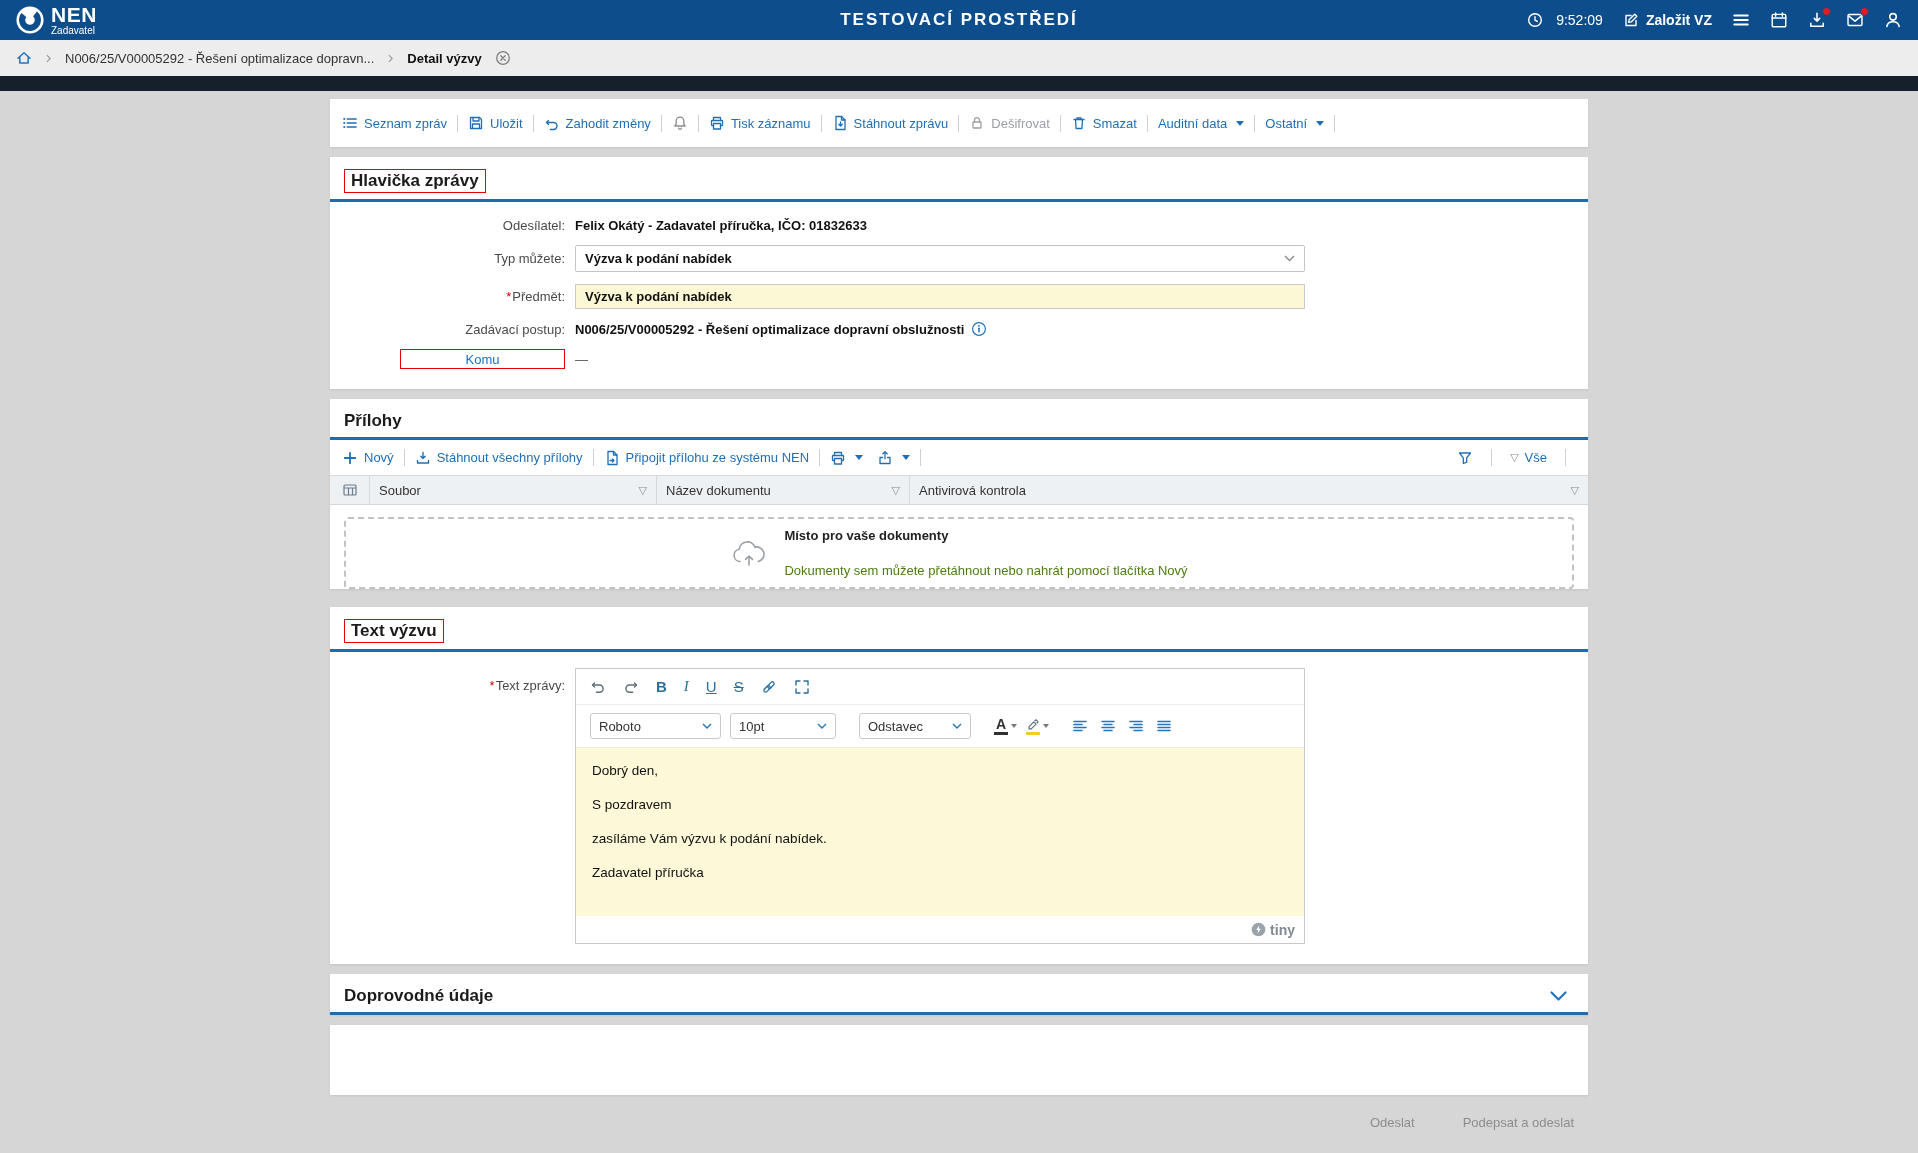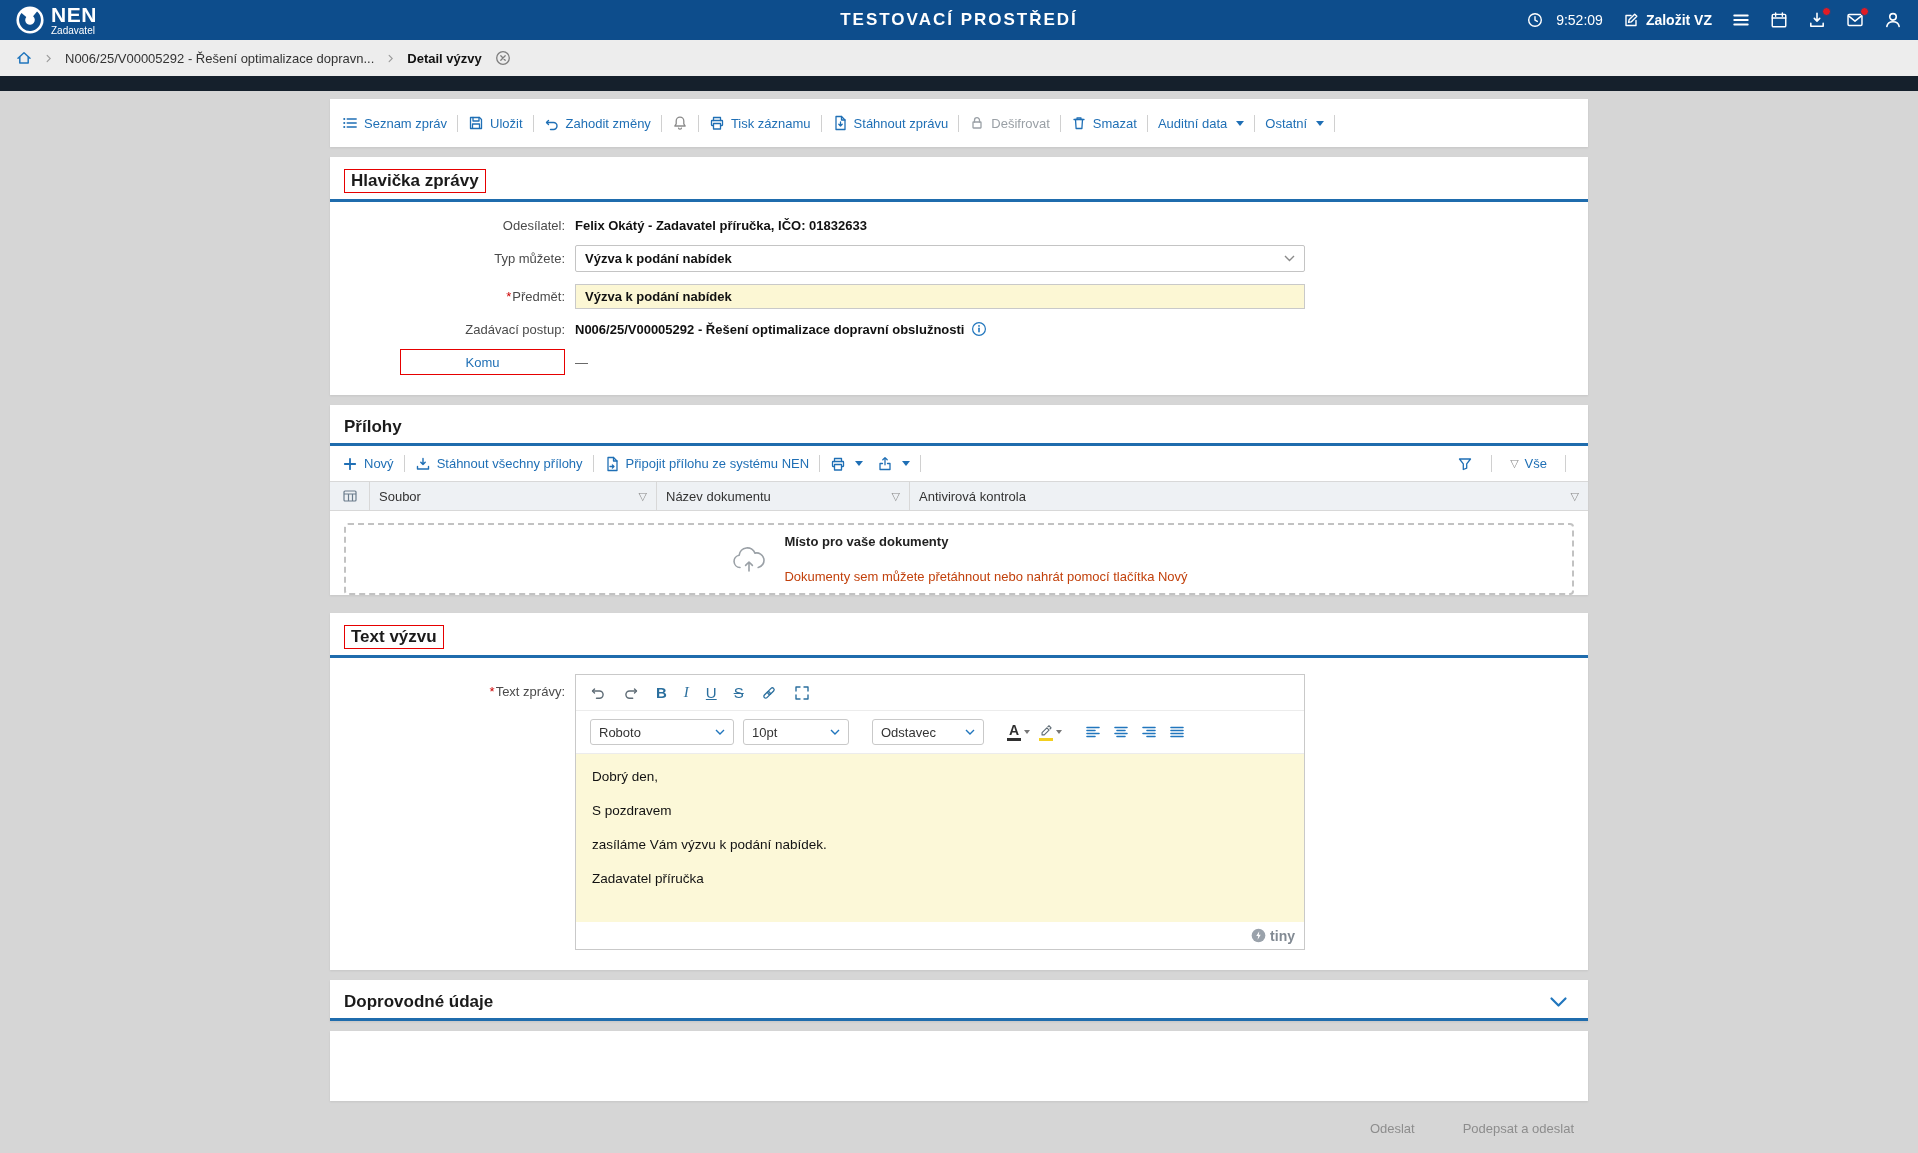--- a/index.html
+++ b/index.html
@@ -89,21 +89,21 @@
     height:27px; border:1px solid #c4c4c4; border-radius:2px; background:#fff;
     display:flex; align-items:center; justify-content:space-between;
     padding:0 9px; font-weight:bold; color:#111; cursor:pointer; width:100%;
   }
   .input-yellow {
     height:25px; background:#fcf7d4; border:1px solid #c9c9c9;
     display:flex; align-items:center; padding:0 9px; font-weight:bold; color:#111; width:100%;
   }
   .komu-box {
     display:inline-flex; align-items:center; justify-content:center;
-    width:165px; height:26px; border:1px solid #e60000; background:#fff;
+    width:165px; height:20px; border:1px solid #e60000; background:#fff;
     color:#1f6fb5; font-size:13px; cursor:pointer;
   }
 
   
   .attach-toolbar { display:flex; align-items:center; padding:9px 12px; }
   .at-right { margin-left:auto; display:flex; align-items:center; gap:8px; color:#1f6fb5; }
   .filter-glyph { color:#8a8a8a; font-size:11px; }
   .attach-header {
     display:flex; align-items:stretch; height:30px; background:#eef1f4;
     border-top:1px solid #d8d8d8; border-bottom:1px solid #d8d8d8; color:#333;
@@ -112,41 +112,41 @@
   .ah-cell .filter-glyph { margin-left:auto; padding-left:8px; }
   .ah-icon { width:40px; flex:none; justify-content:center; color:#6b7c8c; }
   .ah-c1 { width:287px; flex:none; }
   .ah-c2 { width:253px; flex:none; }
   .ah-c3 { flex:1; border-right:none; }
   .dropzone {
     margin:12px 14px 18px; border:2px dashed #c2c2c2; border-radius:4px; height:72px;
     display:flex; align-items:center; justify-content:center; gap:16px; color:#9aa0a6;
   }
   .dz-title { font-weight:bold; color:#222; }
-  .dz-sub { color:#c2410c; margin-top:20px; }
+  .dz-sub { color:#4d7c0f; margin-top:20px; }
 
   
   .editor-row { display:flex; align-items:flex-start; }
   .flabel.pt { padding-top:10px; }
   .editor { width:730px; border:1px solid #c9c9c9; background:#fff; }
   .ed-t1 { display:flex; align-items:center; gap:17px; padding:9px 14px; border-bottom:1px solid #ececec; }
   .ed-btn { background:none; border:none; padding:0; cursor:pointer; display:flex; align-items:center; color:#2b6f9e; }
   .ed-btn.graytone { color:#5f6c76; }
   .ed-letter { font-size:15px; color:#2b6f9e; }
   .ed-letter.b { font-weight:bold; }
   .ed-letter.i { font-style:italic; font-family:"Liberation Serif", serif; }
   .ed-letter.u { text-decoration:underline; }
   .ed-letter.s { text-decoration:line-through; }
   .ed-t2 { display:flex; align-items:center; gap:9px; padding:8px 14px; border-bottom:1px solid #ececec; }
   .ed-select {
     border:1px solid #c9c9c9; border-radius:3px; height:26px; background:#fff;
     display:flex; align-items:center; justify-content:space-between;
     padding:0 8px; color:#333; cursor:pointer;
   }
-  .w-font { width:144px; } .w-size { width:106px; } .w-block { width:112px; margin-left:14px; }
+  .w-font { width:131px; } .w-size { width:106px; } .w-block { width:112px; margin-left:14px; }
   .colorctl { display:flex; align-items:center; gap:3px; background:none; border:none; padding:0; cursor:pointer; }
   .fc-stack { display:flex; flex-direction:column; align-items:center; line-height:1; }
   .fc-A { font-weight:bold; font-size:14px; color:#2f2f2f; }
   .fc-bar { width:14px; height:3px; background:#2f2f2f; margin-top:1px; }
   .hl-bar { width:14px; height:3px; background:#f3cf1f; margin-top:1px; }
   .mini-caret { width:0; height:0; border-left:3.5px solid transparent; border-right:3.5px solid transparent; border-top:4.5px solid #777; }
   .ed-t2 .aligns { display:flex; align-items:center; gap:12px; margin-left:14px; color:#2176bd; }
   .ed-content { background:#fcf8d8; padding:15px 16px; min-height:168px; color:#121212; font-size:13.5px; }
   .ed-content p { margin:0 0 19px; }
   .ed-content p:last-child { margin-bottom:0; }

